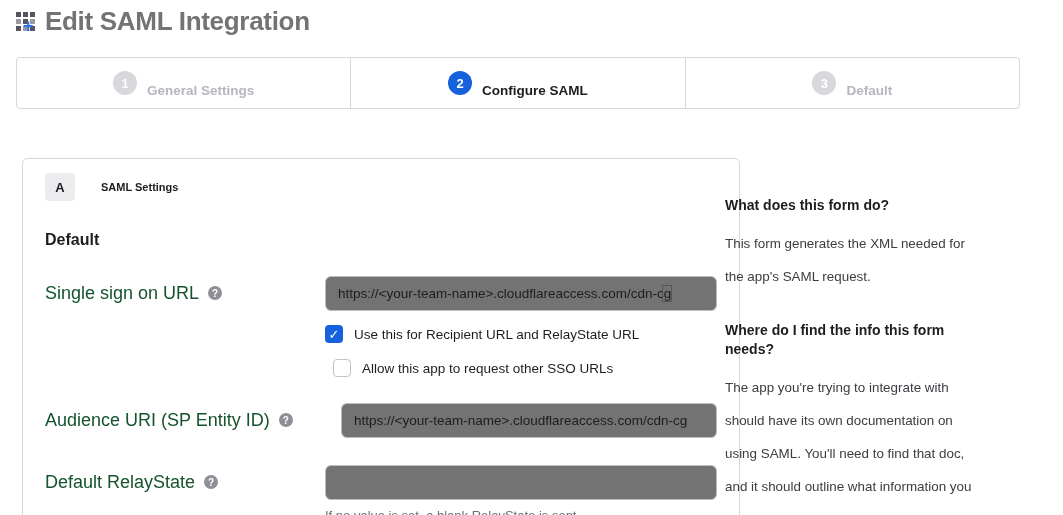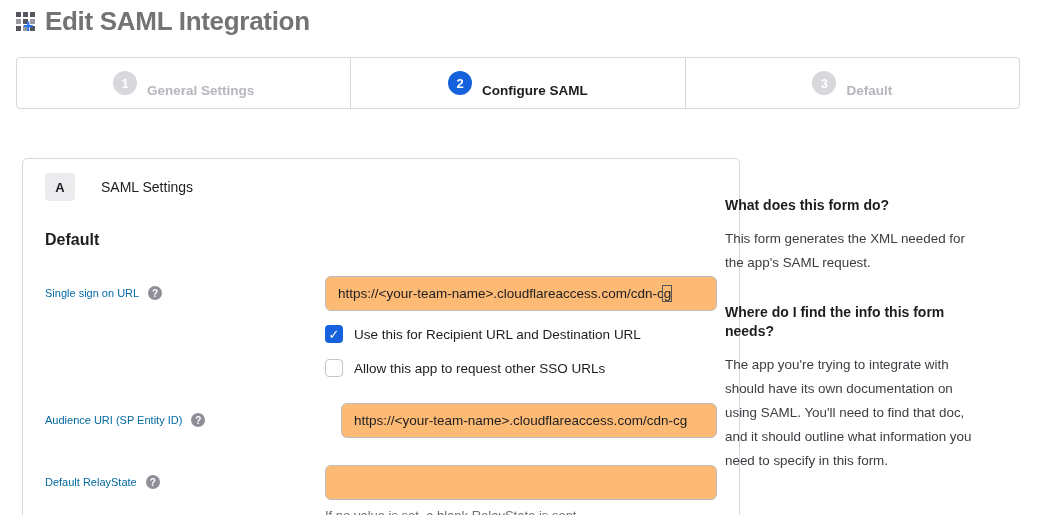--- a/index.html
+++ b/index.html
@@ -27,52 +27,52 @@
   .step-label { margin-left: 10px; font-size: 13.5px; font-weight: 700; color: #b6b6bd; margin-top: 15px; }
   .step.active .step-circle { background: #1662dd; }
   .step.active .step-label { color: #1d1d21; text-align: center; }
 
   
   .panel { position: absolute; left: 22px; top: 158px; width: 718px; height: 620px;
     border: 1px solid #d7d7dc; border-radius: 5px; background: #fff; padding: 14px 22px; }
   .panel-head { display: flex; align-items: center; }
   .panel-badge { min-width: 30px; height: 28px; padding: 0 9px; background: #ececee; border-radius: 4px;
     display: flex; align-items: center; justify-content: center; font-size: 13px; font-weight: 700; }
-  .panel-title { margin-left: 26px; font-size: 14px; font-weight: 400; }
+  .panel-title { margin-left: 26px; font-size: 11px; font-weight: 700; }
   .group-heading { margin-top: 30px; font-size: 16px; font-weight: 700; }
 
   .form-row { display: flex; align-items: flex-start; margin-top: 27px; }
   .form-row .label-col { width: 280px; flex: 0 0 auto; display: flex; align-items: center;
     min-height: 34px; }
-  .field-label { font-size: 11px; color: #0369a1; }
+  .field-label { font-size: 18px; color: #14532d; }
   .help-icon { width: 14px; height: 14px; border-radius: 50%; background: #8f8f98; color: #ffffff;
     font-size: 10px; font-weight: 700; display: inline-flex; align-items: center; justify-content: center;
     margin-left: 9px; cursor: pointer; flex: 0 0 auto; }
   .field-col { flex: 1 1 auto; max-width: 394px; }
 
   .input-box { width: 100%; height: 35px; border: 1px solid #bcbcc3; border-radius: 6px;
-    background: #fdba74; padding: 0 12px; display: flex; align-items: center;
+    background: #737373; padding: 0 12px; display: flex; align-items: center;
     font-size: 13.5px; color: #1d1d21; white-space: nowrap; overflow: hidden; cursor: text; }
   .caret-box { display: inline-block; width: 10px; height: 17px; border: 1px solid #55555d;
     margin-left: -9px; flex: 0 0 auto; }
 
   .checkbox-row { display: flex; align-items: center; margin-top: 14px; cursor: pointer; }
-  .checkbox-row + .checkbox-row { margin-top: 16px; }
+  .checkbox-row + .checkbox-row { margin-top: 16px; margin-left: 8px; }
   .checkbox { width: 18px; height: 18px; border-radius: 4px; flex: 0 0 auto; }
   .checkbox.checked { background: #1662dd; color: #fff; display: flex; align-items: center;
     justify-content: center; font-size: 13px; font-weight: 700; }
   .checkbox.unchecked { background: #fff; border: 1px solid #c3c3c9; }
   .checkbox-label { margin-left: 11px; font-size: 13.5px; color: #1d1d21; }
 
   .helper-text { margin-top: 8px; font-size: 13px; color: #6e6e78; }
 
   
   .sidebar { position: absolute; left: 725px; top: 196px; width: 253px; }
   .sidebar h4 { font-size: 14px; font-weight: 700; color: #1d1d21; line-height: 1.35; }
-  .sidebar p { margin-top: 12px; margin-bottom: 28px; font-size: 13.4px; color: #3c3c42; line-height: 24px; }
+  .sidebar p { margin-top: 12px; margin-bottom: 28px; font-size: 13.4px; color: #3c3c42; line-height: 33px; }
 </style>
 </head>
 <body>
 
 <div class="page-header">
   <span class="app-icon">
     <span class="grid">
       <span class="sq"></span>
         <span class="sq"></span>
         <span class="sq"></span>
@@ -117,21 +117,21 @@
       <span class="field-label">Single sign on URL</span>
       <span class="help-icon">?</span>
     </div>
     <div class="field-col">
       <div class="input-box" role="textbox">
         <span>https://&lt;your-team-name&gt;.cloudflareaccess.com/cdn-cg</span>
         <span class="caret-box"></span>
       </div>
       <div class="checkbox-row">
         <span class="checkbox checked">✓</span>
-        <span class="checkbox-label">Use this for Recipient URL and Destination URL</span>
+        <span class="checkbox-label">Use this for Recipient URL and RelayState URL</span>
       </div>
       <div class="checkbox-row">
         <span class="checkbox unchecked"></span>
         <span class="checkbox-label">Allow this app to request other SSO URLs</span>
       </div>
     </div>
   </div>
 
   <div class="form-row" style="margin-top:26px;gap:16px;">
     <div class="label-col">

